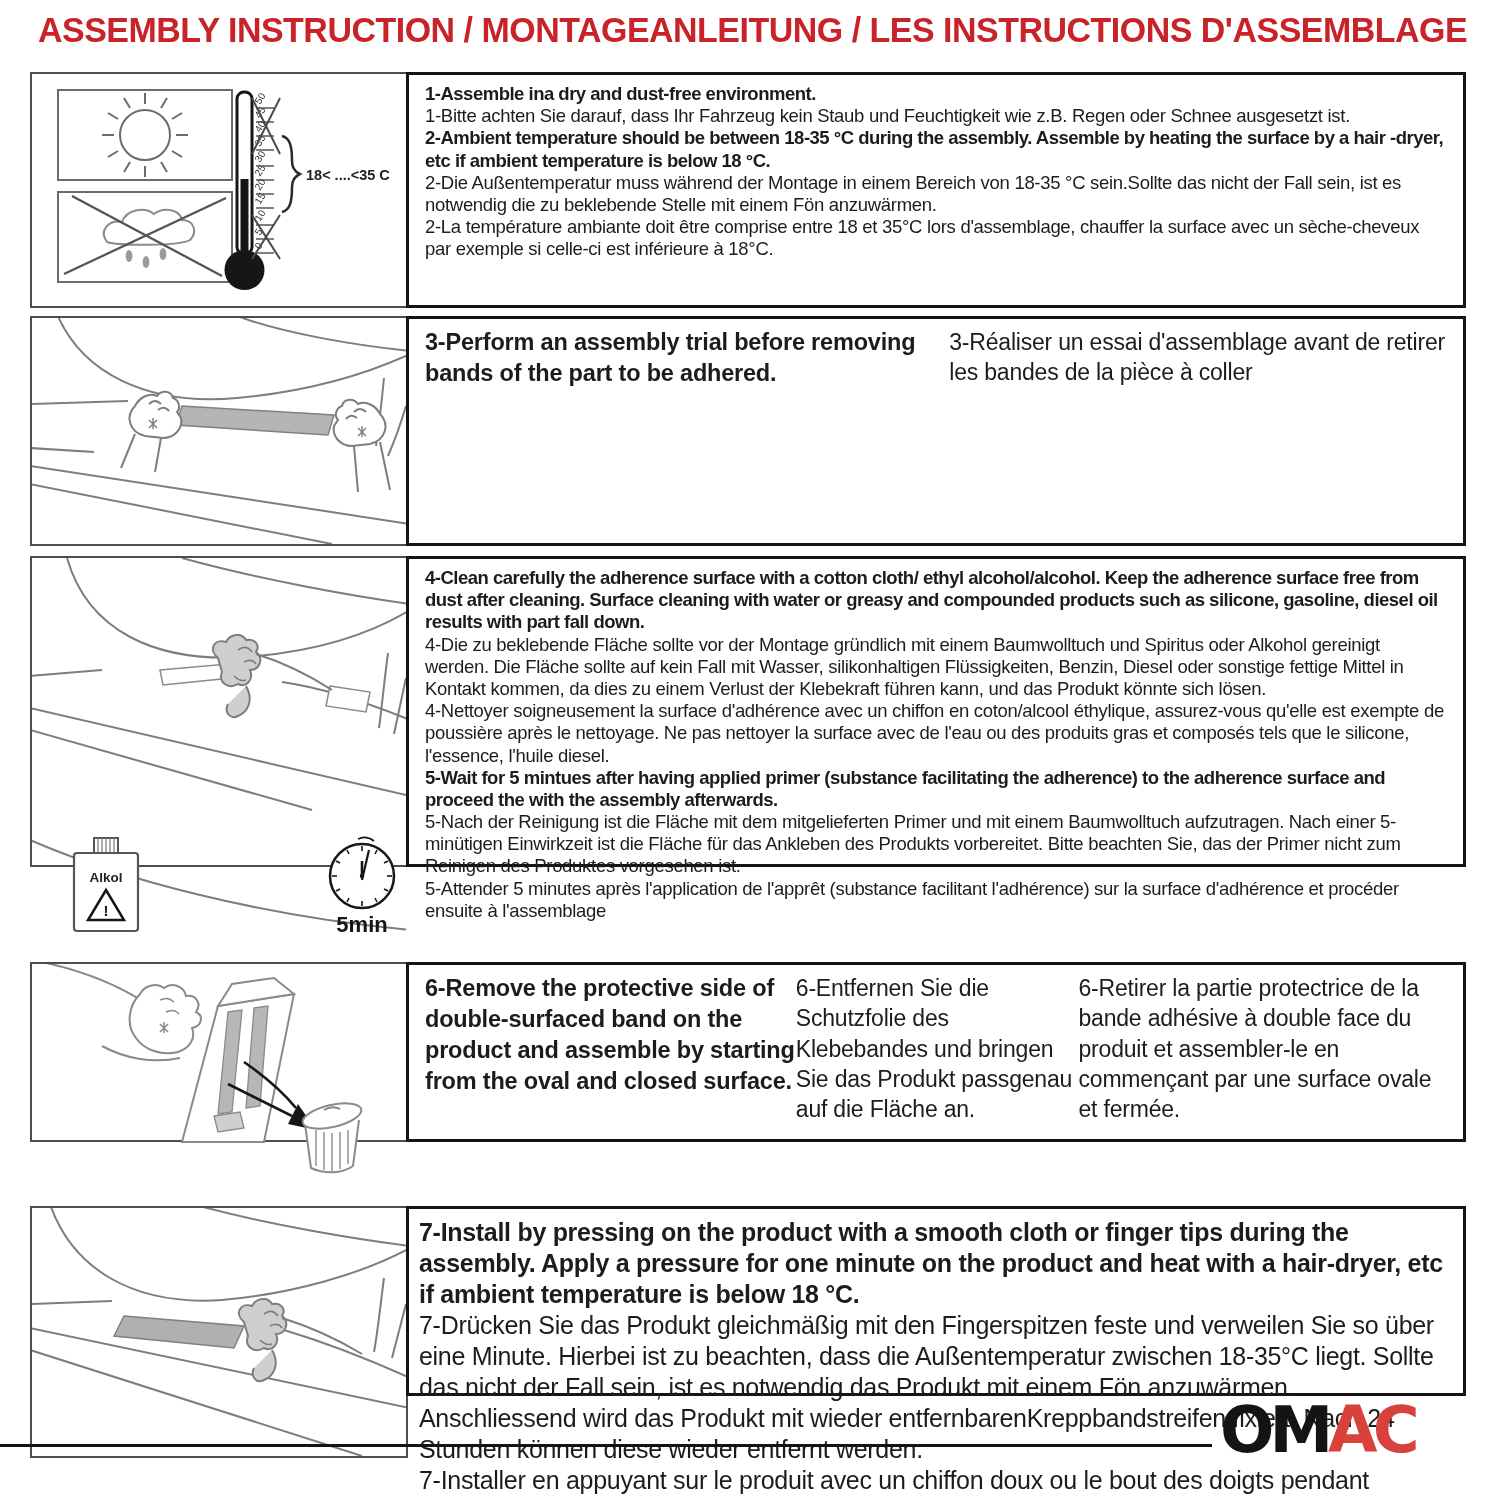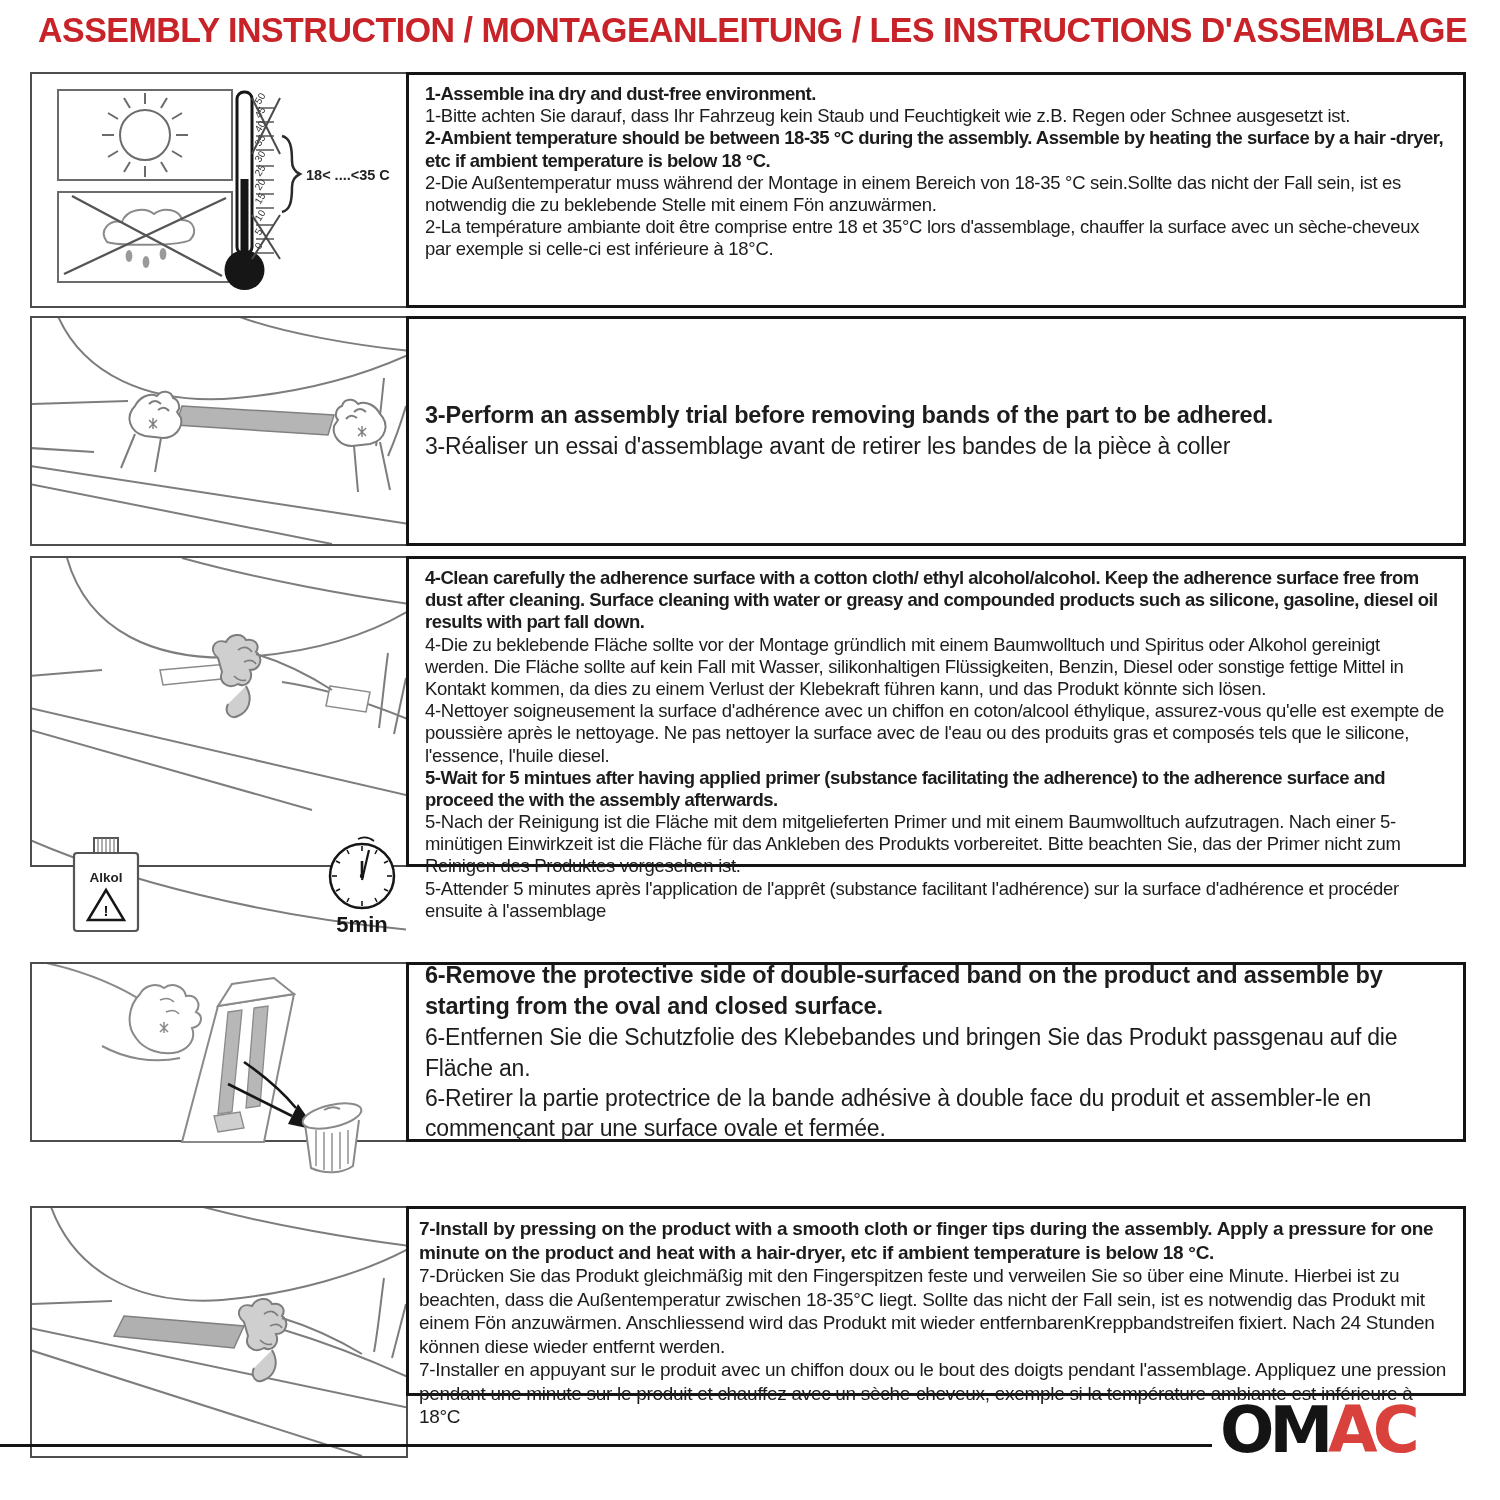--- a/index.html
+++ b/index.html
@@ -9,21 +9,21 @@
          font-size:35px;font-weight:bold;letter-spacing:-0.5px;color:#c82328;
          transform:scaleX(0.97);transform-origin:left top;}
   .illus{position:absolute;left:30px;width:378px;border:2px solid #4d4d4d;background:#fff;box-sizing:border-box;}
   .txtbox{position:absolute;left:406px;width:1060px;border:3px solid #141414;background:#fff;
           box-sizing:border-box;padding:8px 16px;}
   .txtbox p{margin:0;}
   .b{font-weight:bold;}
   .mt{margin-top:20px;}
   .small{font-size:18.5px;line-height:1.2;letter-spacing:-0.3px;}
   .small .b{letter-spacing:-0.5px;}
-  .big{font-size:23px;line-height:1.32;letter-spacing:-0.2px;display:flex;flex-direction:column;justify-content:center;}
+  .big{font-size:23px;line-height:1.32;letter-spacing:-0.2px;display:flex;justify-content:center;}
   .big .b{font-size:23.5px;}
   .r1{top:72px;height:236px;}
   .r2{top:316px;height:230px;}
   .r3{top:556px;height:311px;}
   .r4{top:962px;height:180px;}
   .r5l{top:1206px;height:252px;}
   .r5r{top:1206px;height:190px;}
   .rule{position:absolute;left:0;top:1444px;width:1212px;height:3px;background:#141414;}
   .logo{position:absolute;left:1220px;top:1398px;font-size:64px;font-weight:bold;letter-spacing:-5px;
         font-family:"DejaVu Sans",sans-serif;line-height:1;}
@@ -259,21 +259,21 @@
       </g>
       <polygon points="92,108 212,118 202,140 82,128" fill="#b0b0b0" stroke="#808080" stroke-width="1.5"></polygon>
       <g>
         <path d="M 212,114 C 202,106 208,94 220,98 C 224,90 236,88 240,96 C 250,94 254,102 250,108 C 258,114 254,126 244,126 C 248,136 240,144 232,140 C 222,146 212,138 216,128 Z" fill="#cfcfcf" stroke="#7d7d7d" stroke-width="2"></path>
         <path d="M 232,106 q 8,-6 14,2 M 238,118 q 8,-4 12,2 M 228,132 q 6,6 12,4" fill="none" stroke="#7d7d7d" stroke-width="1.6"></path>
         <path d="M 250,110 C 276,118 300,128 330,146" fill="none" stroke="#7d7d7d" stroke-width="2"></path>
         <path d="M 240,142 C 248,156 242,168 232,172 C 224,176 218,168 222,160" fill="#cfcfcf" stroke="#7d7d7d" stroke-width="2"></path>
       </g>
     </svg>
   </div>
-  <div class="txtbox r5r" style="font-size:19px;line-height:1.24;letter-spacing:-0.3px;padding-left:10px;">
+  <div class="txtbox r5r" style="font-size:25px;line-height:1.24;letter-spacing:-0.3px;padding-left:10px;">
     <p class="b">7-Install by pressing on the product with a smooth cloth or finger tips during the assembly. Apply a pressure for one minute on the product and heat with a hair-dryer, etc if ambient temperature is below 18 °C.</p>
     <p>7-Drücken Sie das Produkt gleichmäßig mit den Fingerspitzen feste und verweilen Sie so über eine Minute. Hierbei ist zu beachten, dass die Außentemperatur zwischen 18-35°C liegt. Sollte das nicht der Fall sein, ist es notwendig das Produkt mit einem Fön anzuwärmen. Anschliessend wird das Produkt mit wieder entfernbarenKreppbandstreifen fixiert. Nach 24 Stunden können diese wieder entfernt werden.</p>
     <p>7-Installer en appuyant sur le produit avec un chiffon doux ou le bout des doigts pendant l'assemblage. Appliquez une pression pendant une minute sur le produit et chauffez avec un sèche-cheveux, exemple si la température ambiante est inférieure à 18°C</p>
   </div>
 
   <div class="rule"></div>
   <div class="logo">
     <span class="blk">OM</span><span class="red">AC</span>
   </div>
 

